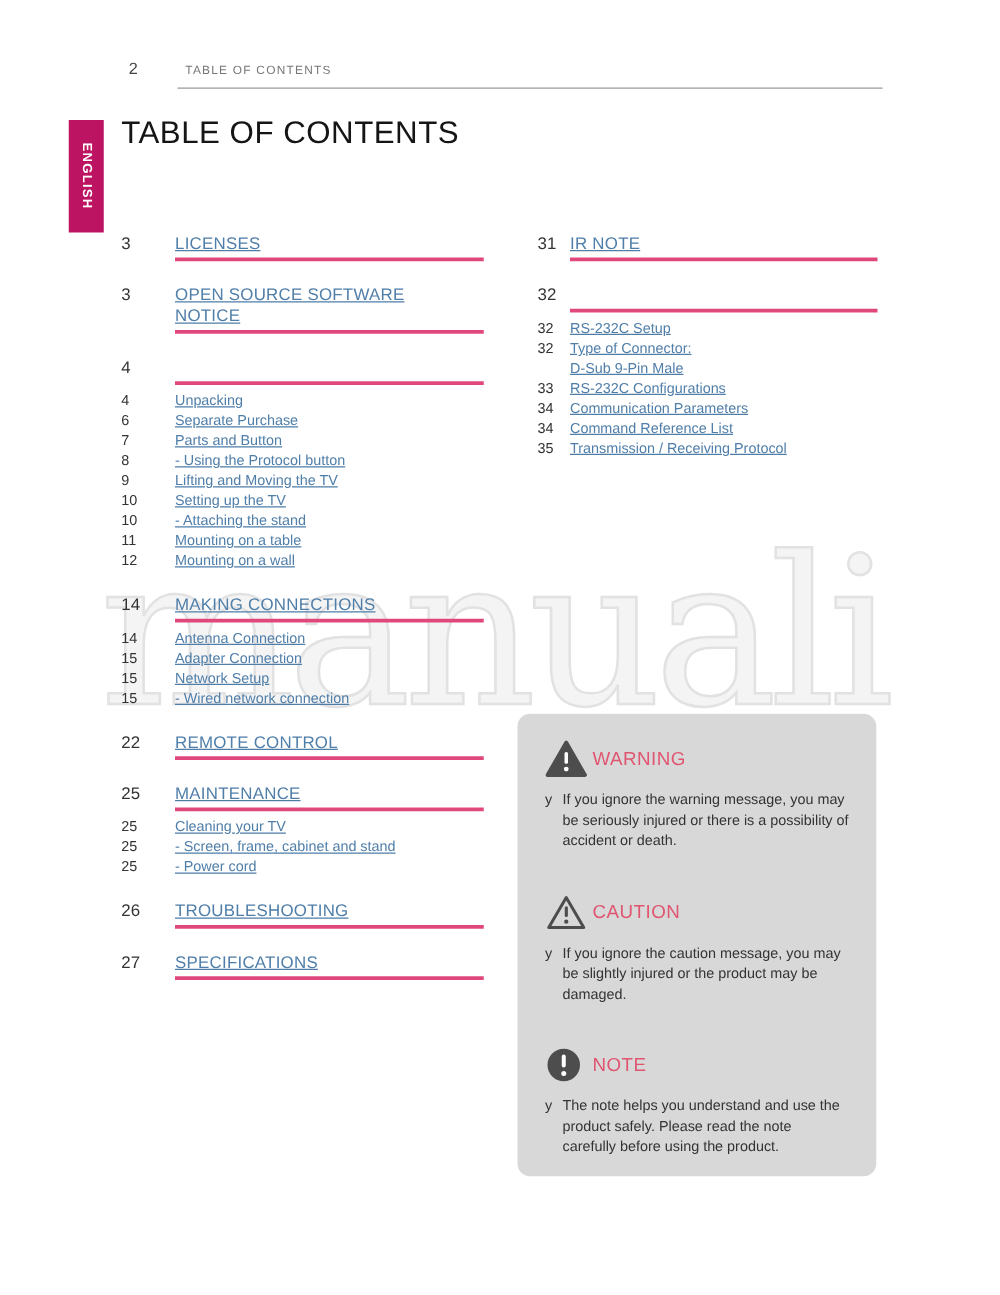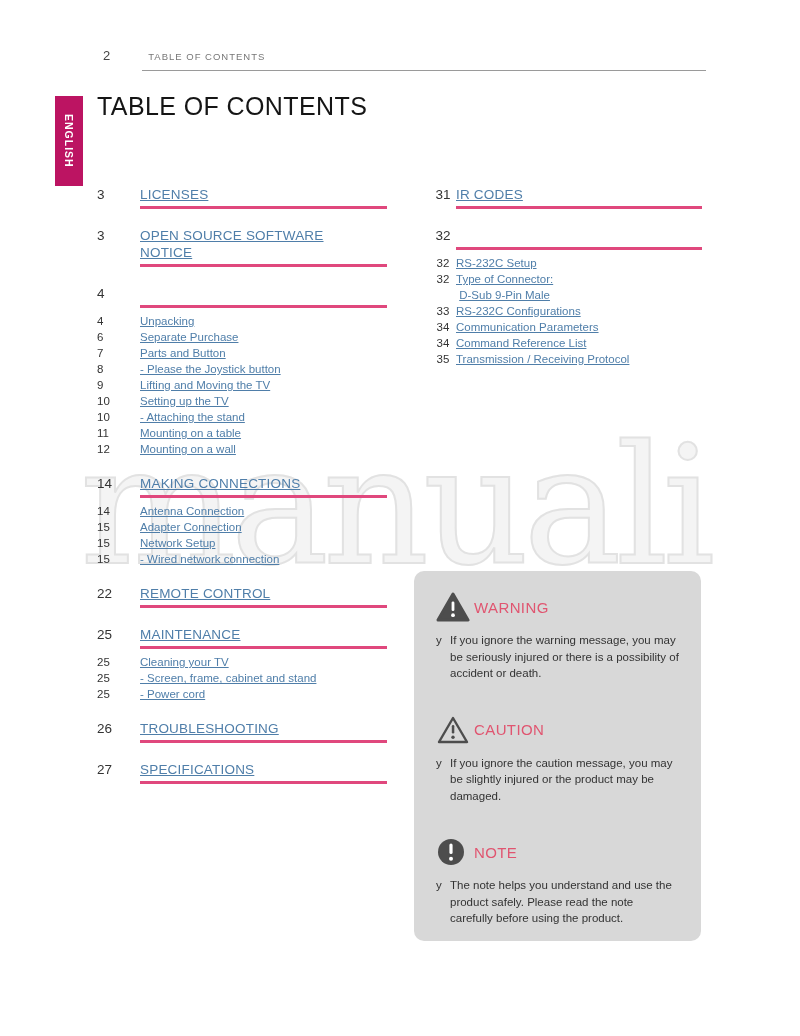--- a/index.html
+++ b/index.html
@@ -25,21 +25,21 @@
   }
   
   .watermark{
     position:absolute;left:80px;top:420px;z-index:1;pointer-events:none;
     font-family:"DejaVu Serif", serif;font-size:165px;line-height:1.05;letter-spacing:-6px;
     color:#f4f4f4;-webkit-text-stroke:2px #e2e2e2;
   }
   
   .toc-col{position:absolute;top:186px;z-index:2;}
   .toc-left{left:97px;width:290px;}
-  .toc-right{left:430px;width:272px;text-align:center;}
+  .toc-right{left:430px;width:272px;}
   .toc-section{margin-bottom:18px;}
   .toc-head{display:flex;align-items:flex-start;line-height:17px;}
   .toc-head .toc-num{font-size:13.5px;color:#333;}
   .toc-left .toc-num{flex:0 0 43px;}
   .toc-right .toc-num{flex:0 0 26px;}
   .toc-title{
     font-size:13.5px;letter-spacing:0.2px;color:var(--link,#4f7ea9);
     text-decoration:underline;max-width:212px;display:inline-block;cursor:pointer;
   }
   .toc-rule{height:3px;background:var(--rule,#e0487d);}
@@ -107,21 +107,21 @@
           <div class="toc-item">
             <span class="toc-num">6</span>
             <a class="toc-link">Separate Purchase</a>
           </div>
           <div class="toc-item">
             <span class="toc-num">7</span>
             <a class="toc-link">Parts and Button</a>
           </div>
           <div class="toc-item">
             <span class="toc-num">8</span>
-            <a class="toc-link">- Please the Joystick button</a>
+            <a class="toc-link">- Using the Protocol button</a>
           </div>
           <div class="toc-item">
             <span class="toc-num">9</span>
             <a class="toc-link">Lifting and Moving the TV</a>
           </div>
           <div class="toc-item">
             <span class="toc-num">10</span>
             <a class="toc-link">Setting up the TV</a>
           </div>
           <div class="toc-item">
@@ -203,21 +203,21 @@
           <span class="toc-num">27</span>
           <a class="toc-title">SPECIFICATIONS</a>
         </div>
         <div class="toc-rule"></div>
       </section>
     </div>
   <div class="toc-col toc-right" id="toc-right">
       <section class="toc-section">
         <div class="toc-head">
           <span class="toc-num">31</span>
-          <a class="toc-title">IR CODES</a>
+          <a class="toc-title">IR NOTE</a>
         </div>
         <div class="toc-rule"></div>
       </section>
       <section class="toc-section">
         <div class="toc-head">
           <span class="toc-num">32</span>
         </div>
         <div class="toc-rule"></div>
         <div class="toc-items">
           <div class="toc-item">

